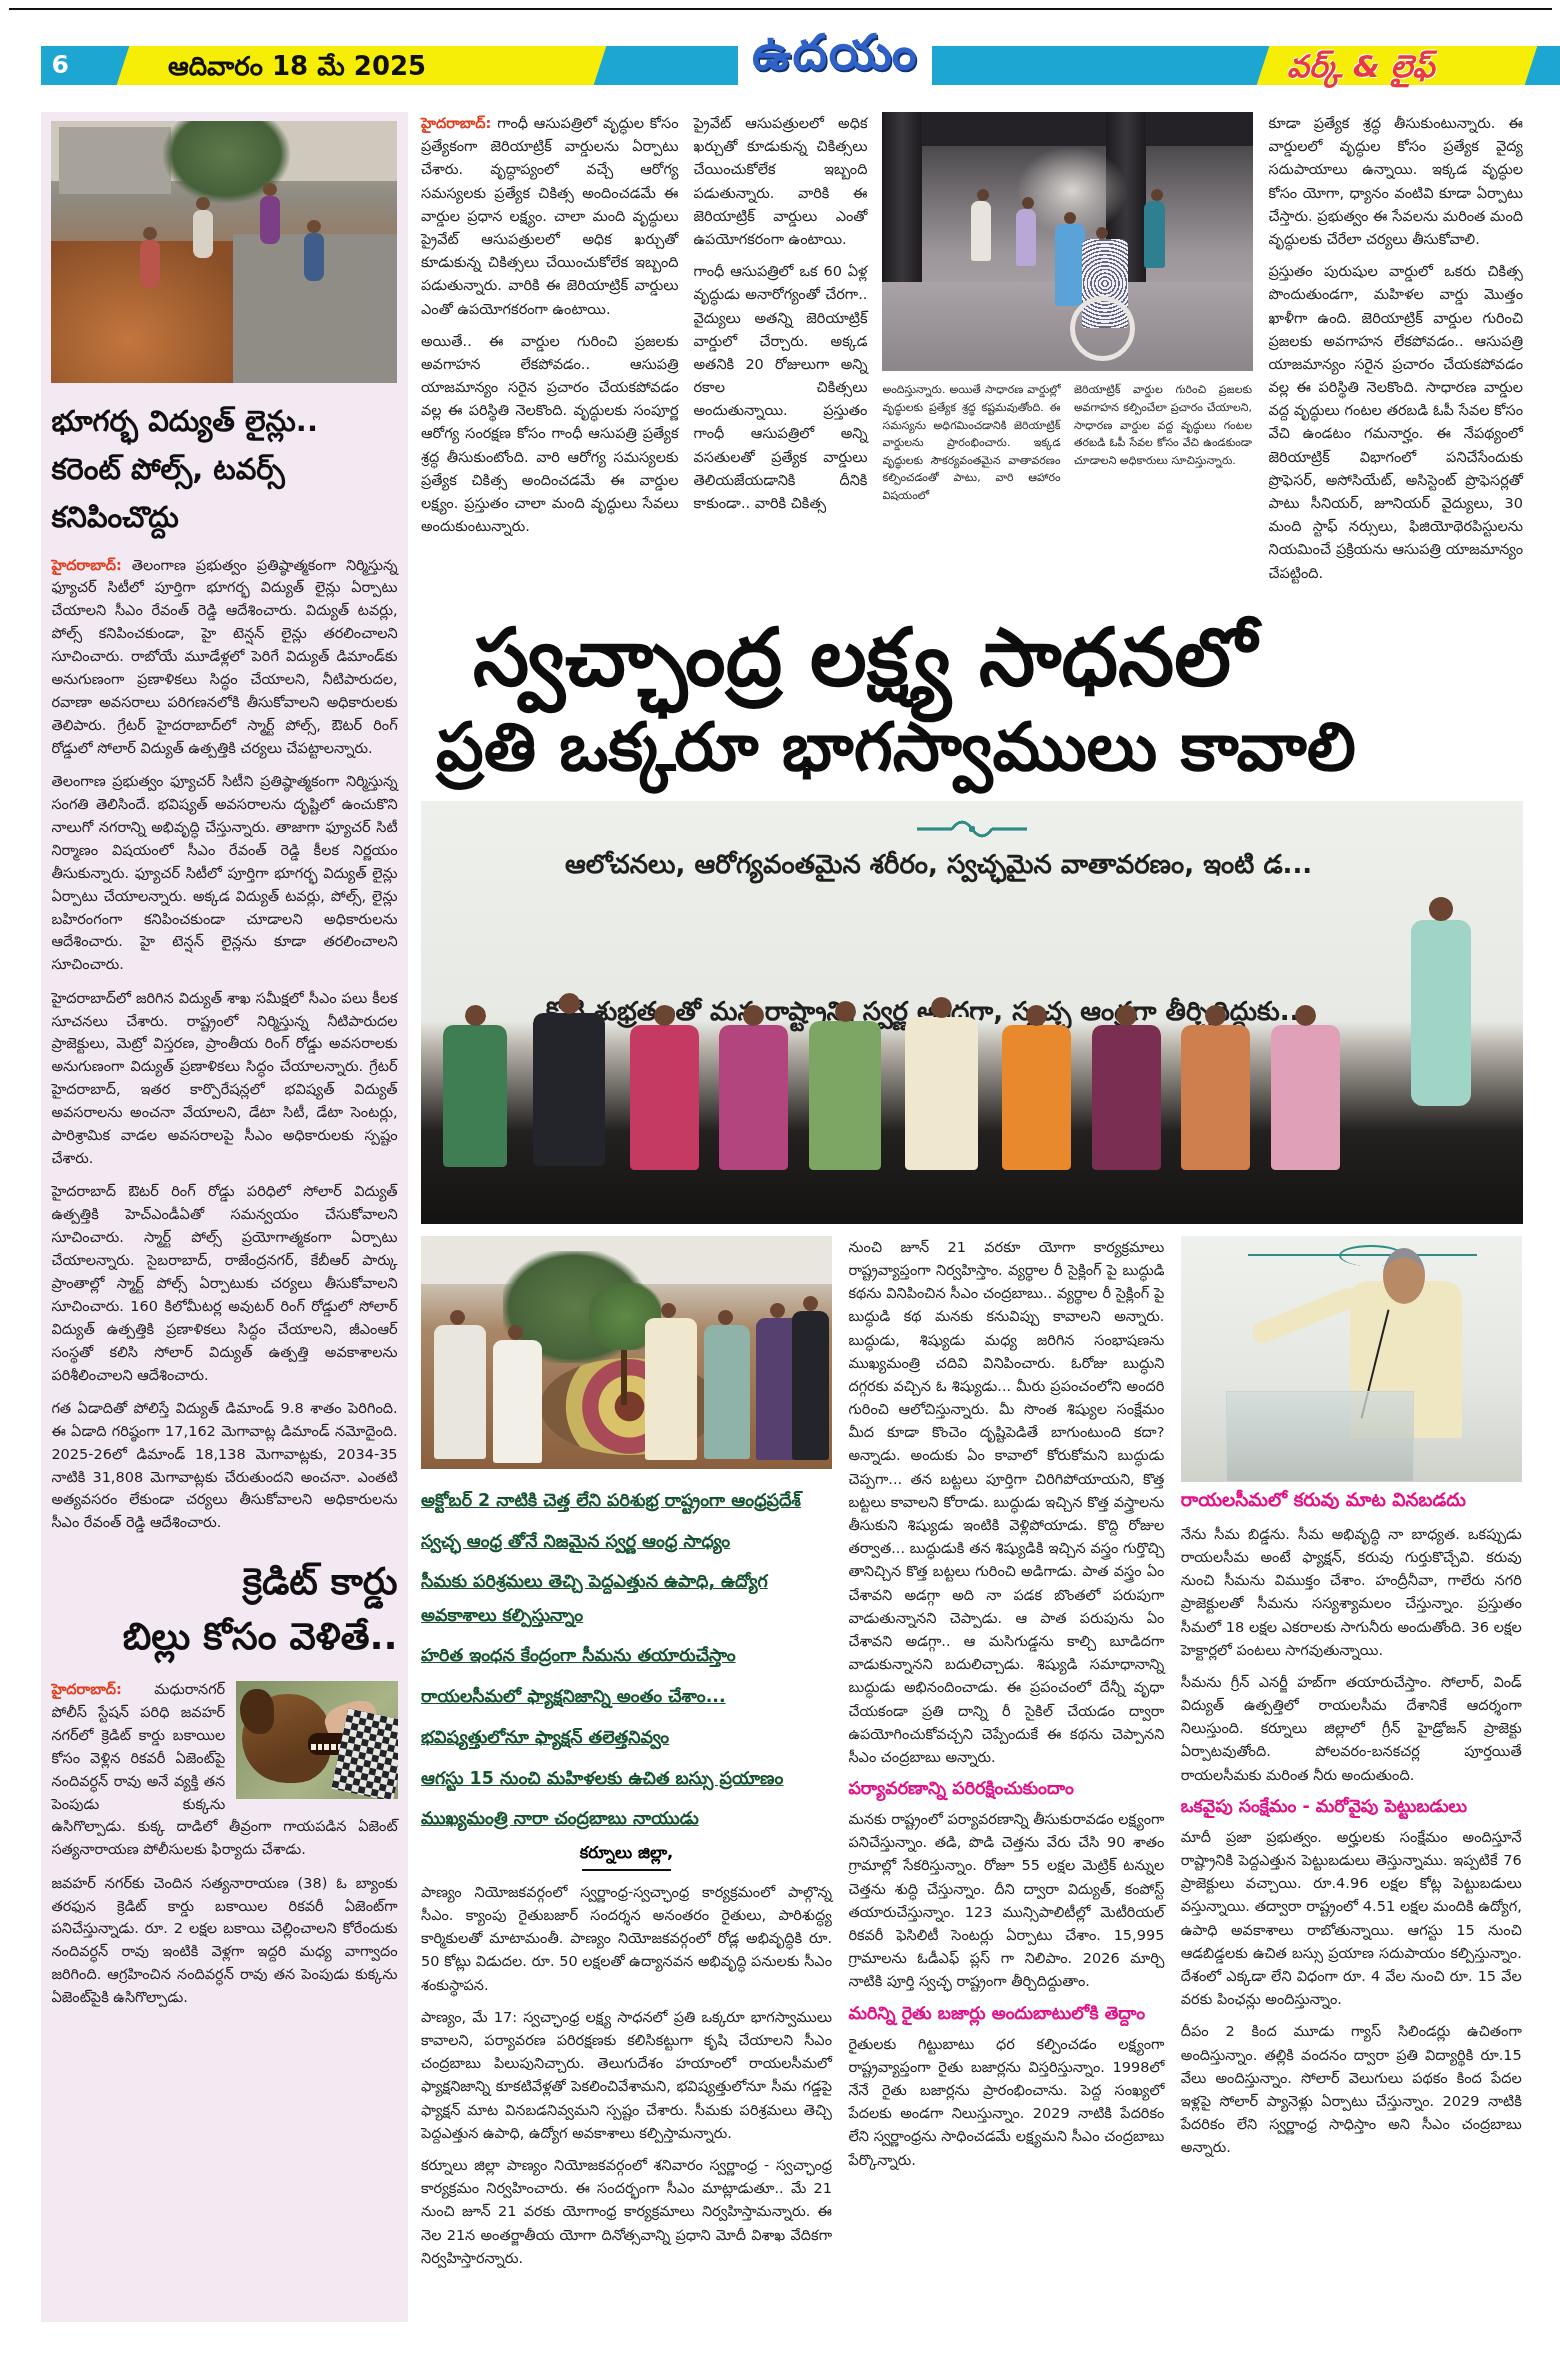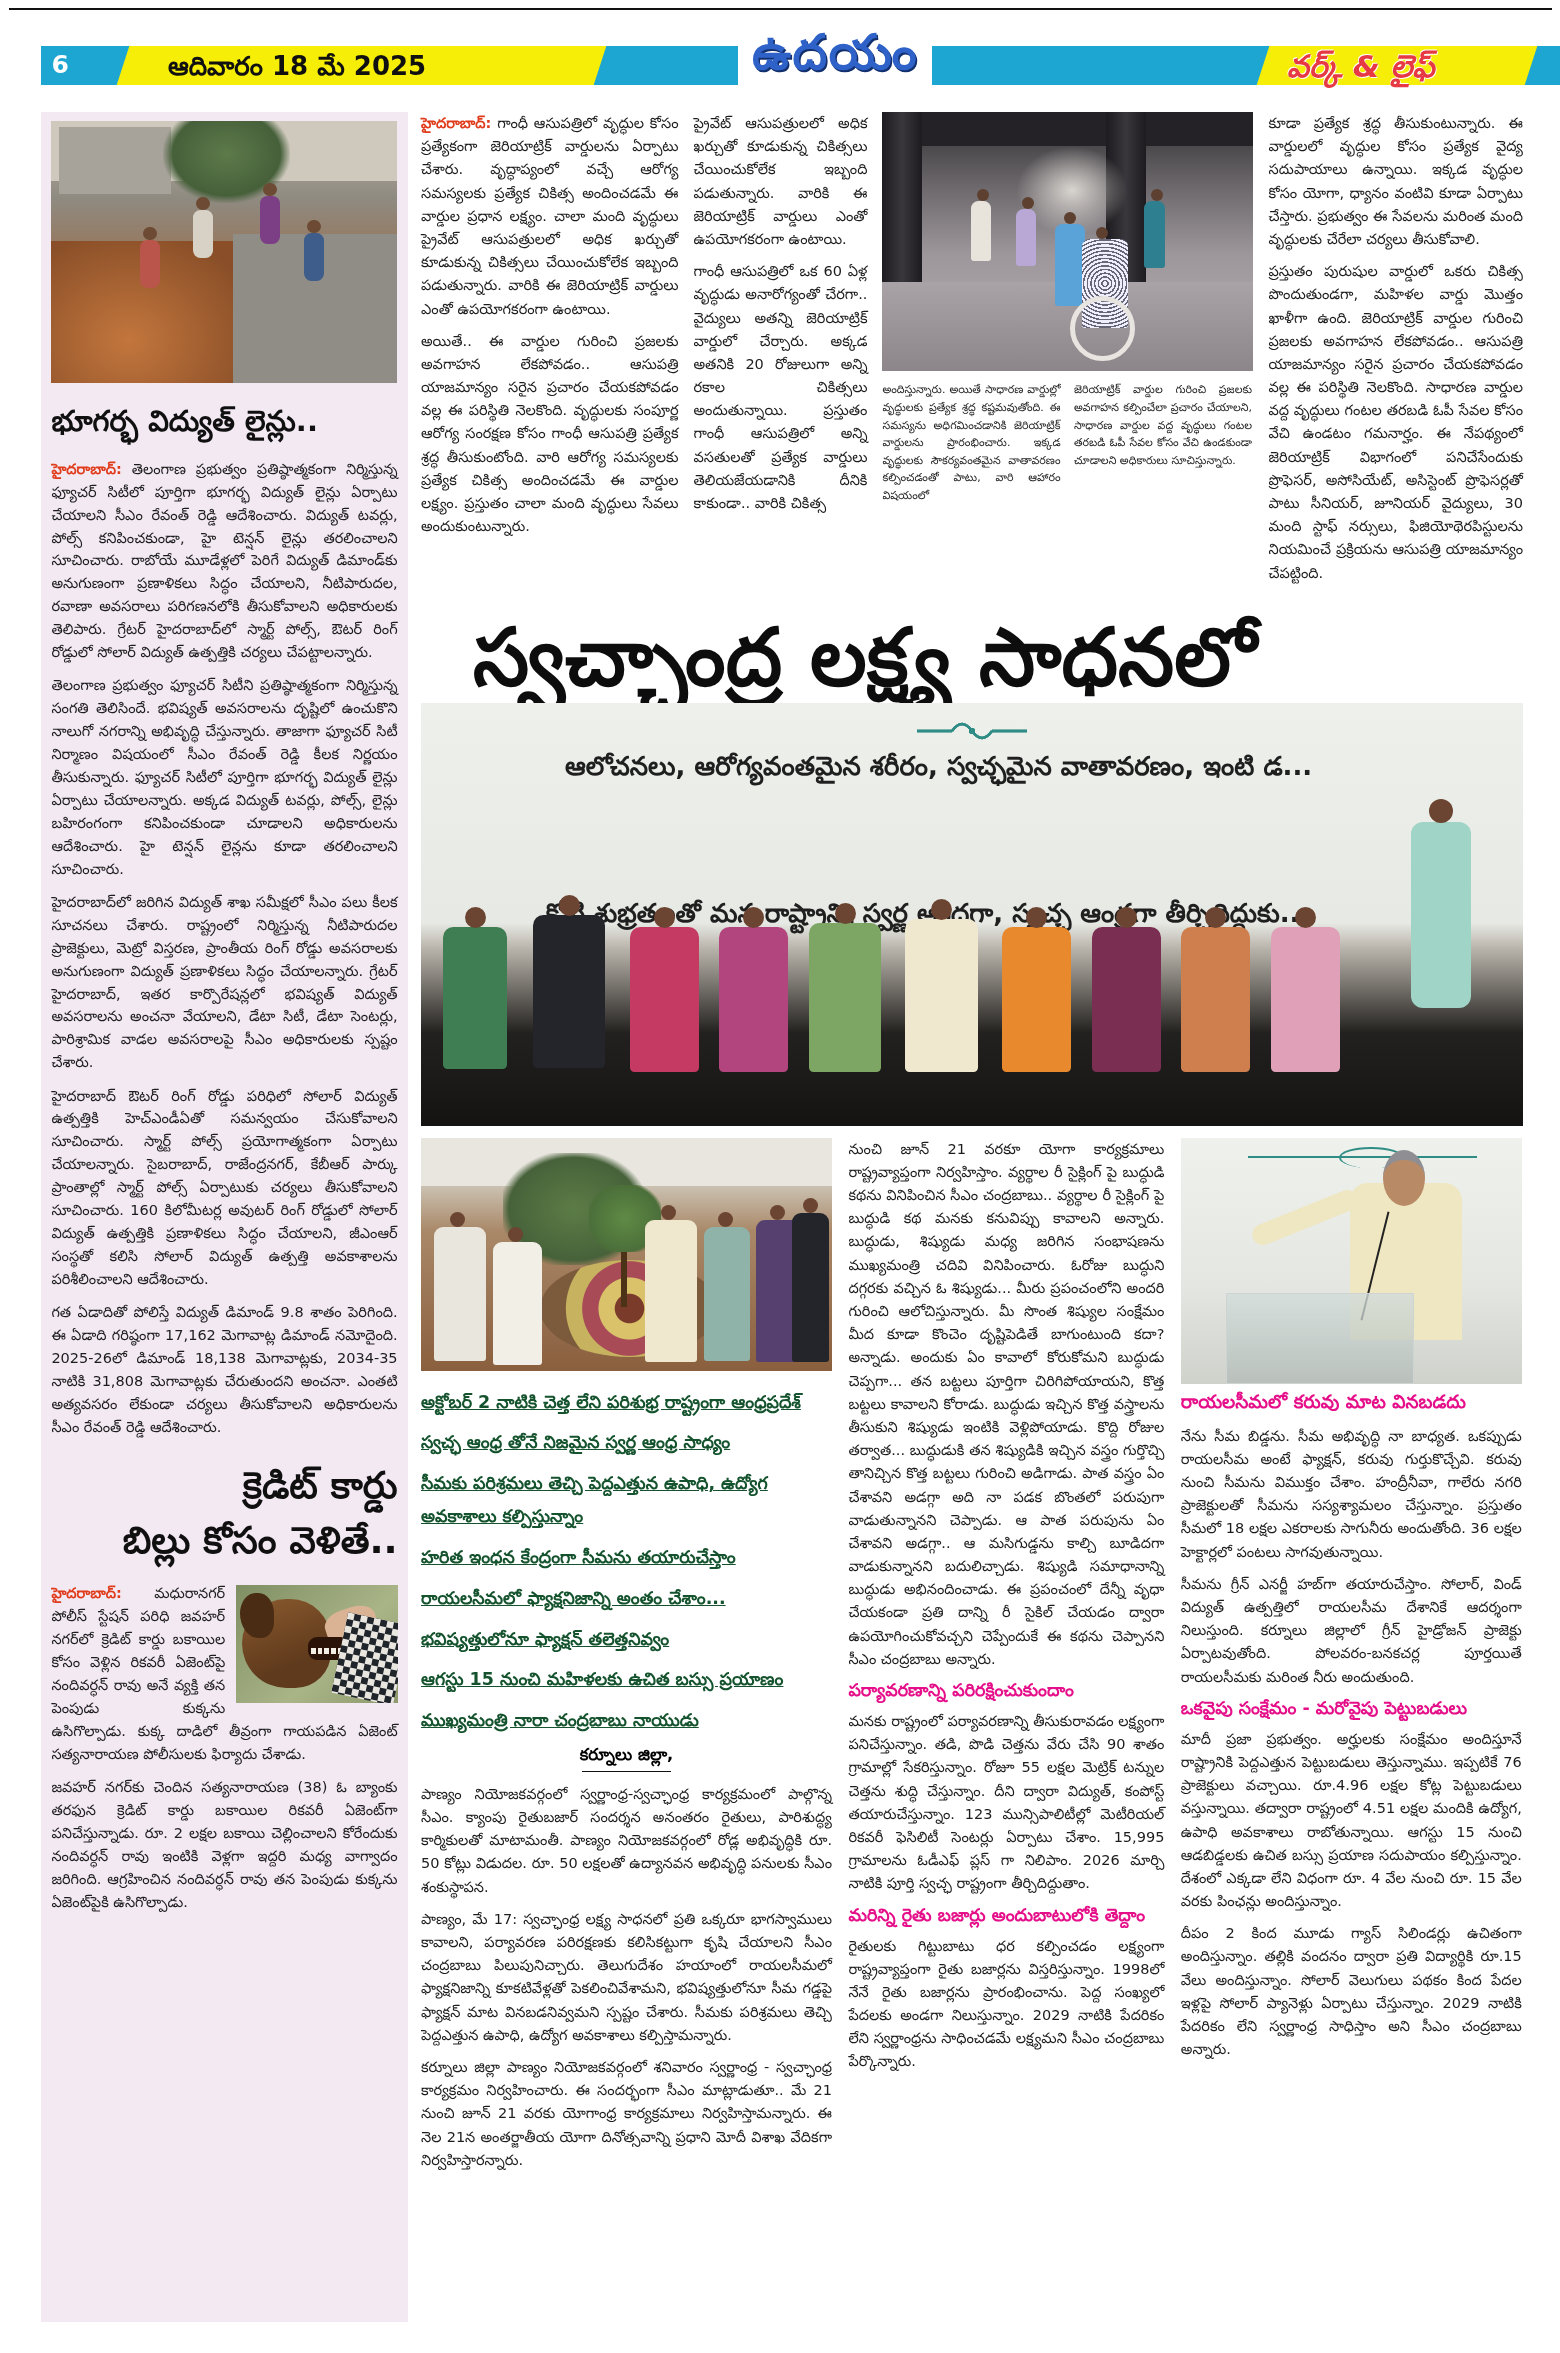--- a/index.html
+++ b/index.html
@@ -131,20 +131,21 @@
       <div class="tree"></div>
       <div class="pit"></div>
       <div class="roadside"></div>
       <div class="worker" style="left:142px;top:89px;background:#d8d2c6;"></div>
       <div class="worker" style="left:209px;top:75px;background:#7c3f86;"></div>
       <div class="worker" style="left:89px;top:119px;background:#b9554a;"></div>
       <div class="worker" style="left:253px;top:112px;background:#3f5d8a;"></div>
     </div>
     <div class="sb-headline">
       <span>భూగర్భ విద్యుత్ లైన్లు..</span><br>
+      <span>కరెంట్ పోల్స్, టవర్స్ కనిపించొద్దు</span>
     </div>
     <p><span class="dateline">హైదరాబాద్:</span> <span>తెలంగాణ ప్రభుత్వం ప్రతిష్ఠాత్మకంగా నిర్మిస్తున్న ఫ్యూచర్ సిటీలో పూర్తిగా భూగర్భ విద్యుత్ లైన్లు ఏర్పాటు చేయాలని సీఎం రేవంత్ రెడ్డి ఆదేశించారు. విద్యుత్ టవర్లు, పోల్స్ కనిపించకుండా, హై టెన్షన్ లైన్లు తరలించాలని సూచించారు. రాబోయే మూడేళ్లలో పెరిగే విద్యుత్ డిమాండ్‌కు అనుగుణంగా ప్రణాళికలు సిద్ధం చేయాలని, నీటిపారుదల, రవాణా అవసరాలు పరిగణనలోకి తీసుకోవాలని అధికారులకు తెలిపారు. గ్రేటర్ హైదరాబాద్‌లో స్మార్ట్ పోల్స్, ఔటర్ రింగ్ రోడ్డులో సోలార్ విద్యుత్ ఉత్పత్తికి చర్యలు చేపట్టాలన్నారు.</span></p>
     <p>తెలంగాణ ప్రభుత్వం ఫ్యూచర్ సిటీని ప్రతిష్ఠాత్మకంగా నిర్మిస్తున్న సంగతి తెలిసిందే. భవిష్యత్ అవసరాలను దృష్టిలో ఉంచుకొని నాలుగో నగరాన్ని అభివృద్ధి చేస్తున్నారు. తాజాగా ఫ్యూచర్ సిటీ నిర్మాణం విషయంలో సీఎం రేవంత్ రెడ్డి కీలక నిర్ణయం తీసుకున్నారు. ఫ్యూచర్ సిటీలో పూర్తిగా భూగర్భ విద్యుత్ లైన్లు ఏర్పాటు చేయాలన్నారు. అక్కడ విద్యుత్ టవర్లు, పోల్స్, లైన్లు బహిరంగంగా కనిపించకుండా చూడాలని అధికారులను ఆదేశించారు. హై టెన్షన్ లైన్లను కూడా తరలించాలని సూచించారు.</p>
     <p>హైదరాబాద్‌లో జరిగిన విద్యుత్ శాఖ సమీక్షలో సీఎం పలు కీలక సూచనలు చేశారు. రాష్ట్రంలో నిర్మిస్తున్న నీటిపారుదల ప్రాజెక్టులు, మెట్రో విస్తరణ, ప్రాంతీయ రింగ్ రోడ్డు అవసరాలకు అనుగుణంగా విద్యుత్ ప్రణాళికలు సిద్ధం చేయాలన్నారు. గ్రేటర్ హైదరాబాద్, ఇతర కార్పొరేషన్లలో భవిష్యత్ విద్యుత్ అవసరాలను అంచనా వేయాలని, డేటా సిటీ, డేటా సెంటర్లు, పారిశ్రామిక వాడల అవసరాలపై సీఎం అధికారులకు స్పష్టం చేశారు.</p>
     <p>హైదరాబాద్ ఔటర్ రింగ్ రోడ్డు పరిధిలో సోలార్ విద్యుత్ ఉత్పత్తికి హెచ్ఎండీఏతో సమన్వయం చేసుకోవాలని సూచించారు. స్మార్ట్ పోల్స్ ప్రయోగాత్మకంగా ఏర్పాటు చేయాలన్నారు. సైబరాబాద్, రాజేంద్రనగర్, కేబీఆర్ పార్కు ప్రాంతాల్లో స్మార్ట్ పోల్స్ ఏర్పాటుకు చర్యలు తీసుకోవాలని సూచించారు. 160 కిలోమీటర్ల అవుటర్ రింగ్ రోడ్డులో సోలార్ విద్యుత్ ఉత్పత్తికి ప్రణాళికలు సిద్ధం చేయాలని, జీఎంఆర్ సంస్థతో కలిసి సోలార్ విద్యుత్ ఉత్పత్తి అవకాశాలను పరిశీలించాలని ఆదేశించారు.</p>
     <p>గత ఏడాదితో పోలిస్తే విద్యుత్ డిమాండ్ 9.8 శాతం పెరిగింది. ఈ ఏడాది గరిష్ఠంగా 17,162 మెగావాట్ల డిమాండ్ నమోదైంది. 2025-26లో డిమాండ్ 18,138 మెగావాట్లకు, 2034-35 నాటికి 31,808 మెగావాట్లకు చేరుతుందని అంచనా. ఎంతటి అత్యవసరం లేకుండా చర్యలు తీసుకోవాలని అధికారులను సీఎం రేవంత్ రెడ్డి ఆదేశించారు.</p>
 
     <div class="sb-headline2">
       <span>క్రెడిట్ కార్డు</span><br>
       <span>బిల్లు కోసం వెళితే..</span>
@@ -191,20 +192,21 @@
           <p style="width:48%;">జెరియాట్రిక్ వార్డుల గురించి ప్రజలకు అవగాహన కల్పించేలా ప్రచారం చేయాలని, సాధారణ వార్డుల వద్ద వృద్ధులు గంటల తరబడి ఓపీ సేవల కోసం వేచి ఉండకుండా చూడాలని అధికారులు సూచిస్తున్నారు.</p>
         </div>
       </div>
       <div class="col4">
         <p>కూడా ప్రత్యేక శ్రద్ధ తీసుకుంటున్నారు. ఈ వార్డులలో వృద్ధుల కోసం ప్రత్యేక వైద్య సదుపాయాలు ఉన్నాయి. ఇక్కడ వృద్ధుల కోసం యోగా, ధ్యానం వంటివి కూడా ఏర్పాటు చేస్తారు. ప్రభుత్వం ఈ సేవలను మరింత మంది వృద్ధులకు చేరేలా చర్యలు తీసుకోవాలి.</p>
         <p>ప్రస్తుతం పురుషుల వార్డులో ఒకరు చికిత్స పొందుతుండగా, మహిళల వార్డు మొత్తం ఖాళీగా ఉంది. జెరియాట్రిక్ వార్డుల గురించి ప్రజలకు అవగాహన లేకపోవడం.. ఆసుపత్రి యాజమాన్యం సరైన ప్రచారం చేయకపోవడం వల్ల ఈ పరిస్థితి నెలకొంది. సాధారణ వార్డుల వద్ద వృద్ధులు గంటల తరబడి ఓపీ సేవల కోసం వేచి ఉండటం గమనార్హం. ఈ నేపథ్యంలో జెరియాట్రిక్ విభాగంలో పనిచేసేందుకు ప్రొఫెసర్, అసోసియేట్, అసిస్టెంట్ ప్రొఫెసర్లతో పాటు సీనియర్, జూనియర్ వైద్యులు, 30 మంది స్టాఫ్ నర్సులు, ఫిజియోథెరపిస్టులను నియమించే ప్రక్రియను ఆసుపత్రి యాజమాన్యం చేపట్టింది.</p>
       </div>
     </div>
 
     <div class="feature-h1">స్వచ్ఛాంద్ర లక్ష్య సాధనలో</div>
+    <div class="feature-h2">ప్రతి ఒక్కరూ భాగస్వాములు కావాలి</div>
 
     <div class="ph ph-stage">
       <div class="flourish">
         <svg viewBox="0 0 120 30" width="142">
             <path d="M5 15 H40 M80 15 H115 M40 15 q10 -14 20 0 q10 14 20 0" stroke="#2f8d85" stroke-width="2.4" fill="none"></path>
             <circle cx="60" cy="15" r="3" fill="#2f8d85"></circle>
           </svg>
         <svg viewBox="0 0 120 30" width="142">
             <path d="M5 15 H40 M80 15 H115 M40 15 q10 -14 20 0 q10 14 20 0" stroke="#2f8d85" stroke-width="2.4" fill="none"></path>
             <circle cx="60" cy="15" r="3" fill="#2f8d85"></circle>

